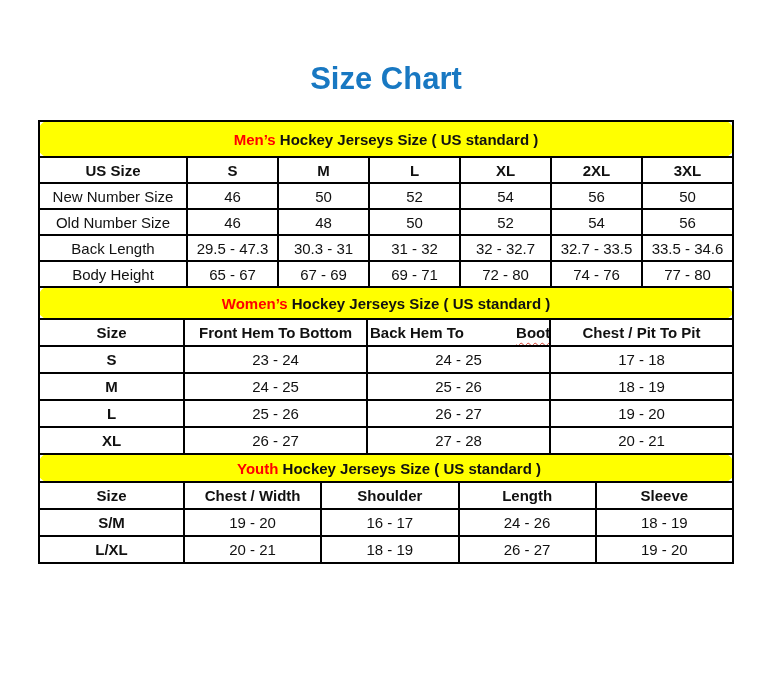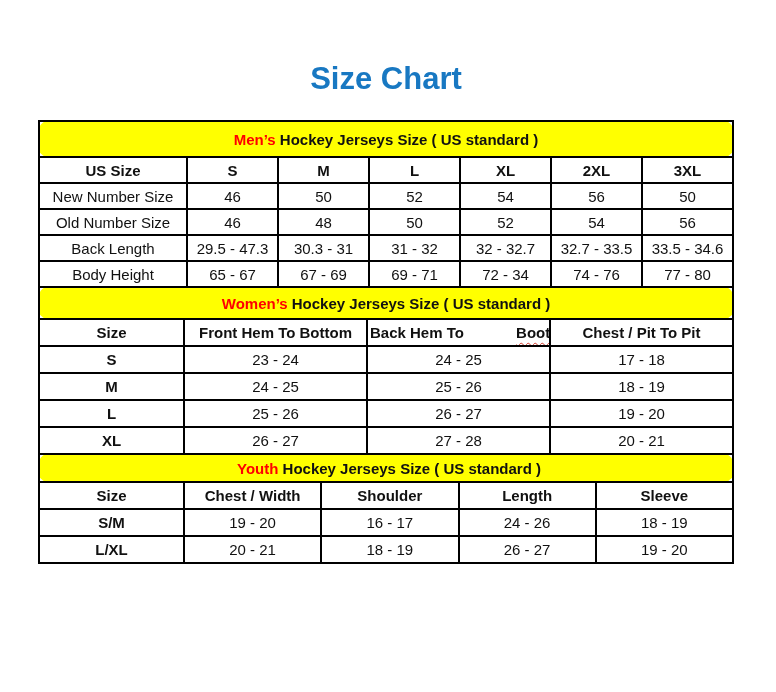--- a/index.html
+++ b/index.html
@@ -130,21 +130,21 @@
             <td class="val">31 - 32</td>
             <td class="val">32 - 32.7</td>
             <td class="val">32.7 - 33.5</td>
             <td class="val">33.5 - 34.6</td>
           </tr>
           <tr>
             <td class="row-label">Body Height</td>
             <td class="val">65 - 67</td>
             <td class="val">67 - 69</td>
             <td class="val">69 - 71</td>
-            <td class="val">72 - 34</td>
+            <td class="val">72 - 80</td>
             <td class="val">74 - 76</td>
             <td class="val">77 - 80</td>
           </tr>
         </tbody>
     </table>
 
     <table class="size-table t-womens bold-labels">
       <colgroup>
           <col style="width:145px">
           <col span="3">

